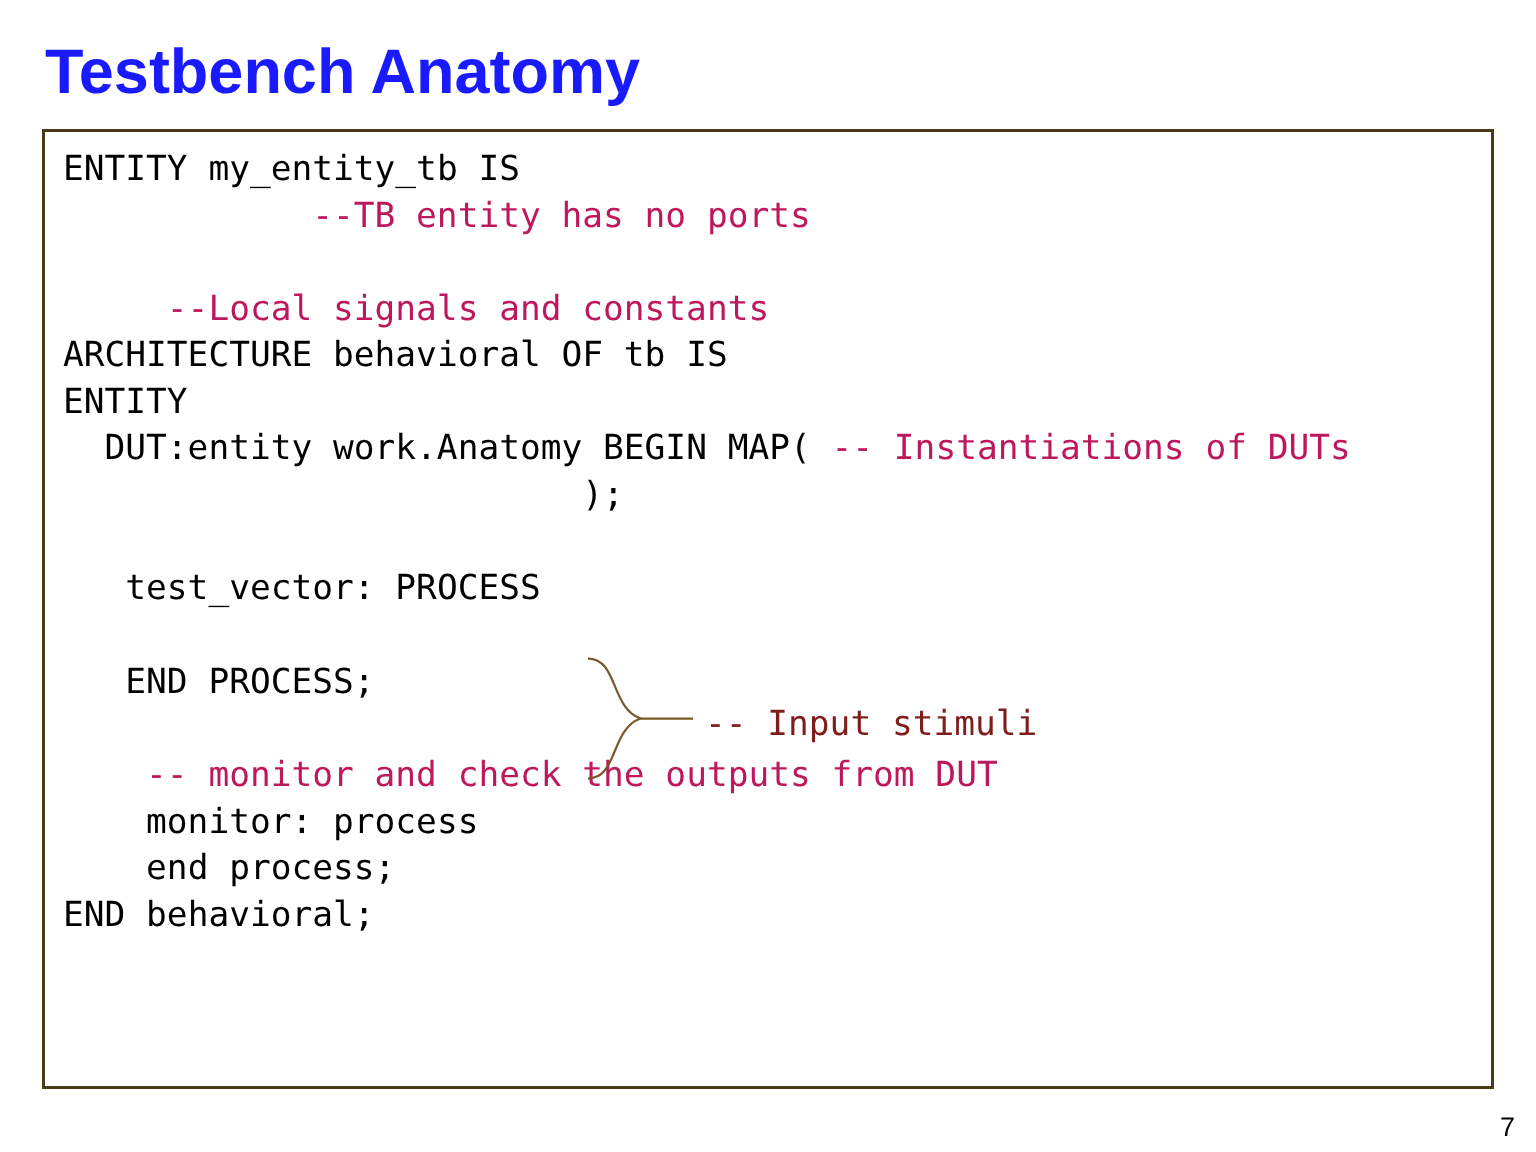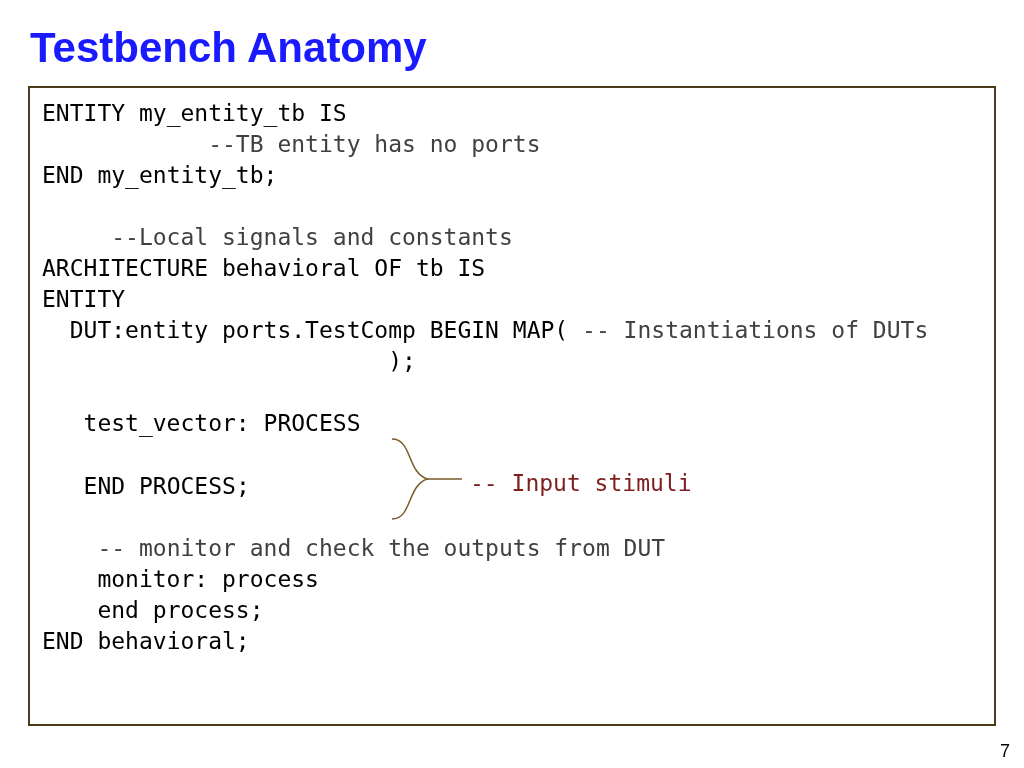--- a/index.html
+++ b/index.html
@@ -31,21 +31,21 @@
     padding: 10px 12px 10px 12px;
     font-family: "DejaVu Sans Mono", "Consolas", "Menlo", monospace;
     font-size: 23px;
     line-height: 1.35;
     color: #000;
     position: relative;
     height: 640px;
     box-sizing: border-box;
   }
   .kw   { font-weight: 400; }
-  .cmt  { color: #404040; }
+  .cmt  { color: #be185d; }
   .codeline { white-space: pre; }
   .brace-svg {
     position: absolute;
     left: 352px;
     top: 346px;
     pointer-events: none;
   }
   .stimuli {
     position: absolute;
     left: 440px;
@@ -65,26 +65,25 @@
 </style>
 </head>
 <body>
 
 <div class="slide">
   <h1 class="title">Testbench Anatomy</h1>
 
   <div class="codebox">
     <div class="codeline"><span class="kw">ENTITY</span><span> my_entity_tb </span><span class="kw">IS</span></div>
     <div class="codeline cmt">            --TB entity has no ports</div>
-    <div class="codeline"><span class="kw">END</span><span> my_entity_tb;</span></div>
     <div class="codeline"> </div>
     <div class="codeline cmt">     --Local signals and constants</div>
     <div class="codeline"><span class="kw">ARCHITECTURE</span><span> behavioral </span><span class="kw">OF</span><span> tb </span><span class="kw">IS</span></div>
     <div class="codeline"><span class="kw">ENTITY</span></div>
-    <div class="codeline"><span>  DUT:entity ports.TestComp </span><span class="kw">BEGIN MAP</span><span>( </span><span class="cmt">-- Instantiations of DUTs</span></div>
+    <div class="codeline"><span>  DUT:entity work.Anatomy </span><span class="kw">BEGIN MAP</span><span>( </span><span class="cmt">-- Instantiations of DUTs</span></div>
     <div class="codeline">                         );</div>
     <div class="codeline"> </div>
     <div class="codeline"><span>   test_vector: </span><span class="kw">PROCESS</span></div>
     <div class="codeline"> </div>
     <div class="codeline"><span>   </span><span class="kw">END PROCESS</span><span>;</span></div>
     <div class="codeline"> </div>
     <div class="codeline"><span>    </span><span class="cmt">-- monitor and check the outputs from DUT</span></div>
     <div class="codeline"><span>    monitor: </span><span class="kw">process</span></div>
     <div class="codeline"><span>    </span><span class="kw">end process</span><span>;</span></div>
     <div class="codeline"><span class="kw">END</span><span> behavioral;</span></div>

